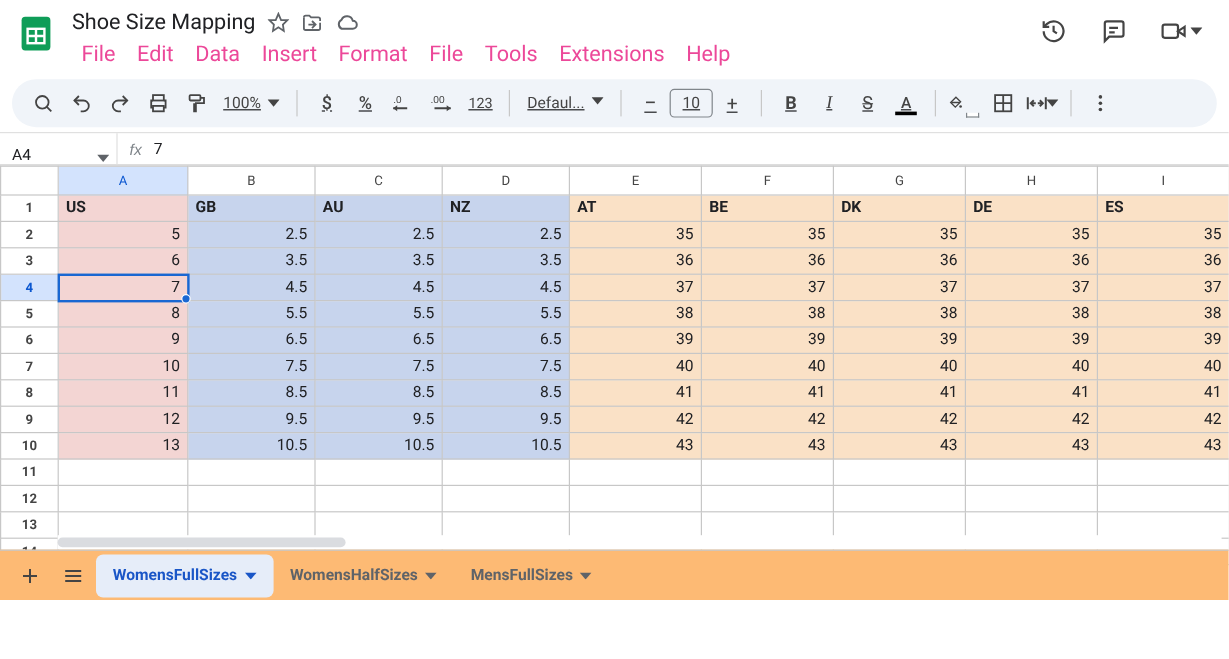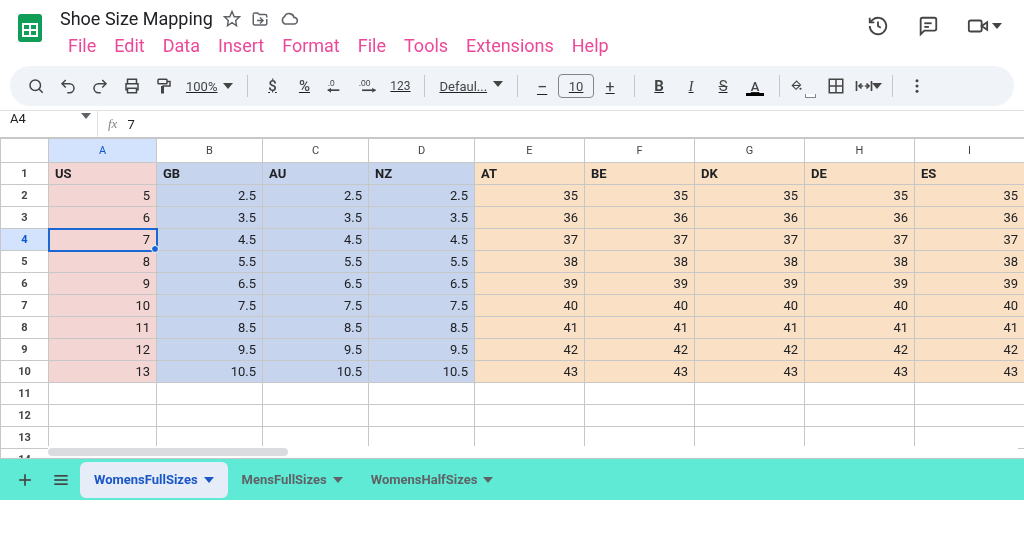--- a/index.html
+++ b/index.html
@@ -41,44 +41,44 @@
   .font-combo{display:flex;gap:6px;padding:0 4px;}
   .size-box{display:flex;align-items:center;gap:2px;}
   .size-box .val{border:1px solid #80868b;border-radius:4px;width:36px;height:24px;display:flex;align-items:center;justify-content:center;}
   .color-a{position:relative;width:20px;text-align:center;font-weight:500;}
   .color-a::after{content:"";position:absolute;left:1px;right:1px;bottom:-2px;height:3px;background:#000;}
   .fill-swatch{position:relative;width:20px;height:20px;}
   .fill-swatch::before{content:"";position:absolute;left:2px;right:2px;bottom:-2px;height:3px;background:#fff;border:1px solid #80868b;border-top:none;}
 
   
   .fxbar{display:flex;align-items:center;height:28px;border-top:1px solid var(--border);border-bottom:1px solid var(--border-dark);}
-  .namebox{width:98px;height:100%;display:flex;align-items:flex-start;padding:0 6px 0 10px;gap:8px;border-right:1px solid var(--border);}
+  .namebox{width:98px;height:100%;display:flex;align-items:flex-end;padding:0 6px 0 10px;gap:8px;border-right:1px solid var(--border);}
   .namebox .val{flex:1;font-size:13px;color:var(--text);}
-  .fx-label{font-family:Liberation Serif, serif;font-style:italic;color:#80868b;padding:0 10px;}
+  .fx-label{font-family:Liberation Sans, sans-serif;font-style:italic;color:#80868b;padding:0 10px;}
   .fx-val{font-size:13px;}
 
   
   .grid-wrap{position:relative;height:362px;overflow:hidden;}
   .grid{border-collapse:collapse;table-layout:fixed;width:1px;} 
   .grid th,.grid td{border:1px solid var(--border-dark);height:22px;padding:0 6px;white-space:nowrap;}
   .grid thead th{background:#fff;font-weight:400;color:#444;text-align:center;font-size:11px;height:24px;}
   .grid thead th.active{background:#d3e3fd;color:#0b57d0;}
   .grid .rowhdr{background:#fff;width:48px;text-align:center;font-size:11px;color:#444;}
   .grid .rowhdr.origin{background:#fff;}
   .grid .rowhdr.active{background:#d3e3fd;color:#0b57d0;}
   .grid td{text-align:right;font-size:13px;}
   .grid .hdrrow td{font-weight:700;text-align:left;}
   .red{background:var(--red-fill);}
   .blue{background:var(--blue-fill);}
   .peach{background:var(--peach-fill);}
   .selcell{position:relative;outline:2px solid var(--sel);outline-offset:-1px;}
   .selcell::after{content:"";position:absolute;right:-3px;bottom:-3px;width:6px;height:6px;background:var(--sel);border:1px solid #fff;border-radius:50%;}
 
   
-  .sheettabs{position:absolute;left:0;right:0;bottom:0;height:42px;border-top:1px solid var(--border-dark);background:#5eead4;display:flex;align-items:center;padding:0 8px;gap:2px;}
+  .sheettabs{position:absolute;left:0;right:0;bottom:0;height:42px;border-top:1px solid var(--border-dark);background:#fdba74;display:flex;align-items:center;padding:0 8px;gap:2px;}
   .sheettabs .ico{width:34px;height:30px;display:flex;align-items:center;justify-content:center;color:#444;}
   .tab{display:flex;align-items:center;gap:6px;padding:0 14px;height:36px;font-size:13px;color:var(--muted);border-radius:6px;font-weight:700;}
   .tab.active{background:#e6edf9;color:#1a56c7;}
   .tab .drop{color:inherit;}
 
   
   .hscroll{position:absolute;left:48px;right:6px;bottom:42px;height:12px;}
   .hscroll .track{position:absolute;inset:0;background:#fff;}
   .hscroll .thumb{position:absolute;top:2px;left:0;height:8px;width:240px;background:#dadce0;border-radius:4px;}
 
@@ -500,26 +500,26 @@
         </svg>
       </span>
     <div id="tabs" style="display: flex;">
         <div class="tab active">
           <span>WomensFullSizes</span>
           <svg width="10" height="6" viewBox="0 0 10 6" class="drop">
             <polygon points="0,0 10,0 5,6" fill="currentColor"></polygon>
           </svg>
         </div>
         <div class="tab">
-          <span>MensFullSizes</span>
+          <span>WomensHalfSizes</span>
           <svg width="10" height="6" viewBox="0 0 10 6" class="drop">
             <polygon points="0,0 10,0 5,6" fill="currentColor"></polygon>
           </svg>
         </div>
         <div class="tab">
-          <span>WomensHalfSizes</span>
+          <span>MensFullSizes</span>
           <svg width="10" height="6" viewBox="0 0 10 6" class="drop">
             <polygon points="0,0 10,0 5,6" fill="currentColor"></polygon>
           </svg>
         </div>
       </div>
   </div>
 </div>
 
 </body></html>

